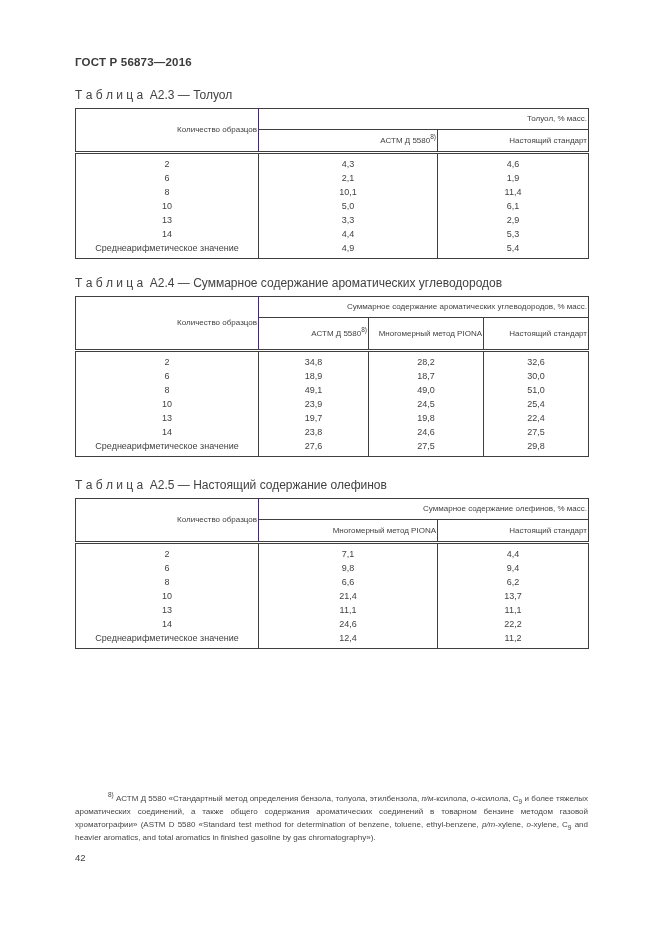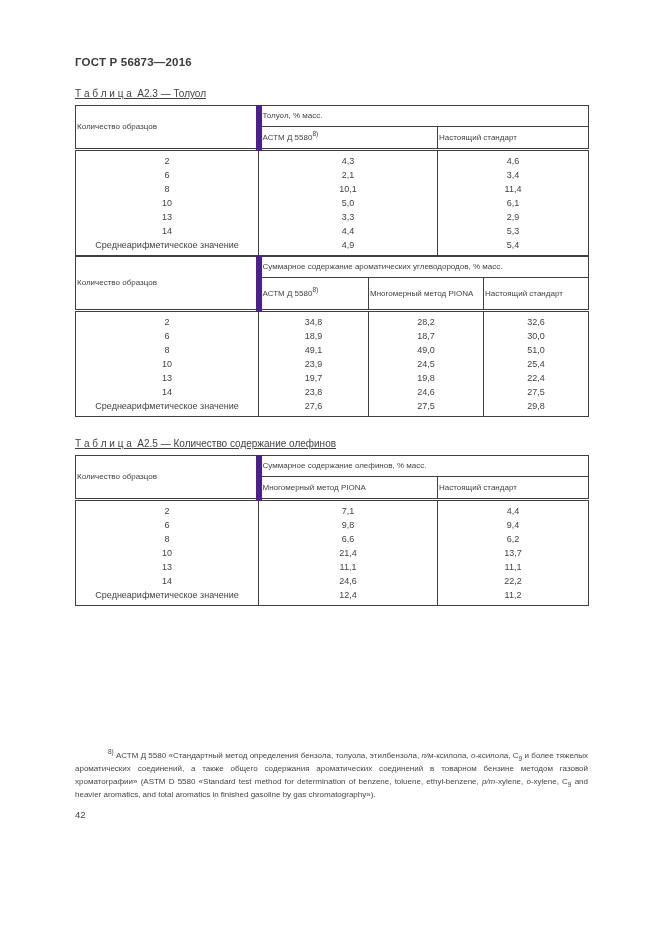--- a/index.html
+++ b/index.html
@@ -17,47 +17,46 @@
     background: #ffffff;
     overflow: hidden;
   }
   .doc-header {
     font-size: 11.5px;
     font-weight: 700;
     letter-spacing: 0.2px;
     color: #3b3b3b;
   }
   .table-title {
-    font-size: 10px;
+    font-size: 12px;
     color: #424242;
     white-space: pre-wrap;
     margin-bottom: 6px;
-    text-decoration: underline;
   }
   .tt0 { margin-top: 20px; }
   .tt1 { margin-top: 17px; }
   .tt2 { margin-top: 21px; }
 
   table.gost {
     border-collapse: collapse;
     table-layout: fixed;
     width: 513px;
     border: 1px solid #3f3f3f;
     color: #424242;
   }
   table.gost th {
     font-weight: 400;
     font-size: 8px;
-    text-align: left;
+    text-align: right;
     vertical-align: middle;
     padding: 2px 1px;
     line-height: 10px;
   }
   table.gost th.colhead {
-    border-right: 6px solid #4c1d95;
+    border-right: 1px solid #4c1d95;
     border-bottom: 3px double #3f3f3f;
   }
   table.gost th.group {
     border-bottom: 1px solid #3f3f3f;
     height: 16px;
   }
   table.gost tr.sub th {
     border-right: 1px solid #3f3f3f;
     border-bottom: 3px double #3f3f3f;
     height: 17px;
@@ -135,21 +134,21 @@
         </thead>
         <tbody>
           <tr>
             <td>2</td>
             <td>4,3</td>
             <td>4,6</td>
           </tr>
           <tr>
             <td>6</td>
             <td>2,1</td>
-            <td>3,4</td>
+            <td>1,9</td>
           </tr>
           <tr>
             <td>8</td>
             <td>10,1</td>
             <td>11,4</td>
           </tr>
           <tr>
             <td>10</td>
             <td>5,0</td>
             <td>6,1</td>
@@ -167,20 +166,21 @@
           <tr>
             <td>Среднеарифметическое значение</td>
             <td>4,9</td>
             <td>5,4</td>
           </tr>
         </tbody>
       </table>
   </section>
 
   <section>
+    <div class="table-title tt1">Т а б л и ц а  А2.4 — Суммарное содержание ароматических углеводородов</div>
     <table class="gost t1">
         <colgroup>
           <col>
           <col>
           <col>
           <col>
         </colgroup>
         <thead>
           <tr>
             <th class="colhead" rowspan="2">Количество образцов</th>
@@ -233,21 +233,21 @@
             <td>Среднеарифметическое значение</td>
             <td>27,6</td>
             <td>27,5</td>
             <td>29,8</td>
           </tr>
         </tbody>
       </table>
   </section>
 
   <section>
-    <div class="table-title tt2">Т а б л и ц а  А2.5 — Количество содержание олефинов</div>
+    <div class="table-title tt2">Т а б л и ц а  А2.5 — Настоящий содержание олефинов</div>
     <table class="gost t2">
         <colgroup>
           <col>
           <col>
           <col>
         </colgroup>
         <thead>
           <tr>
             <th class="colhead" rowspan="2">Количество образцов</th>
             <th class="group" colspan="2">Суммарное содержание олефинов, % масс.</th>

